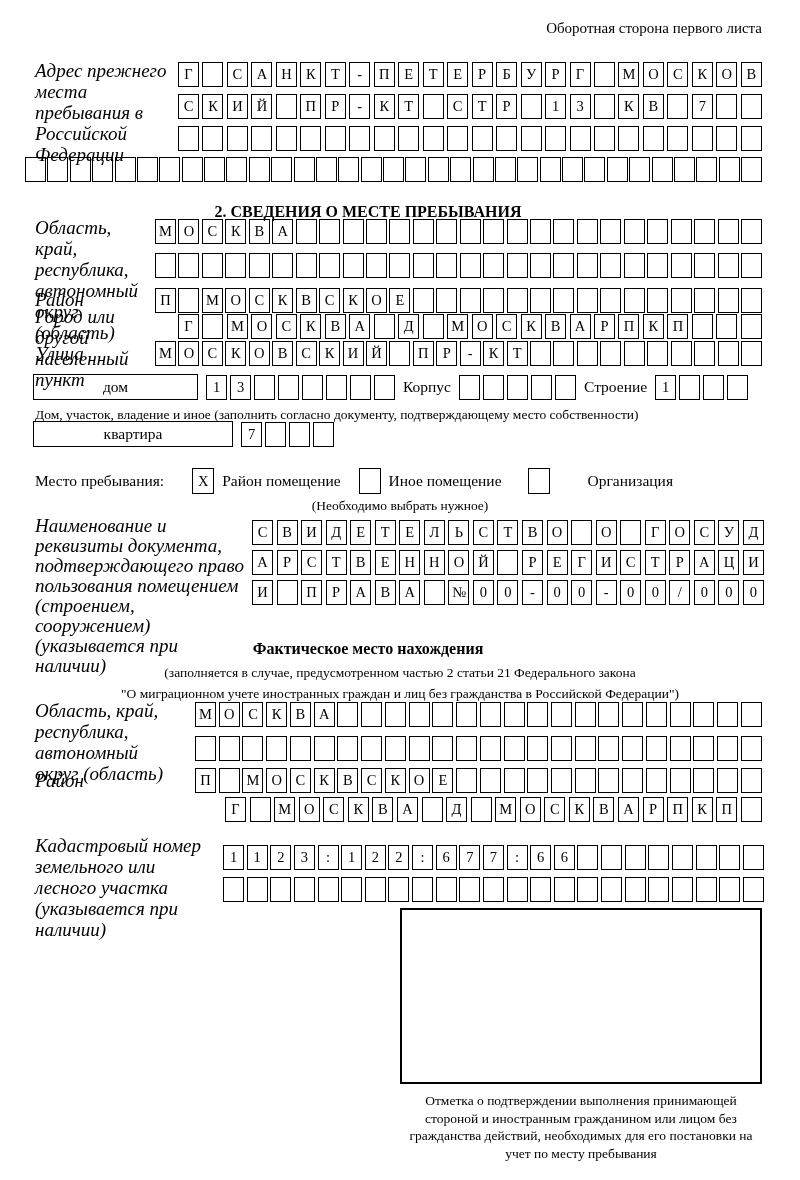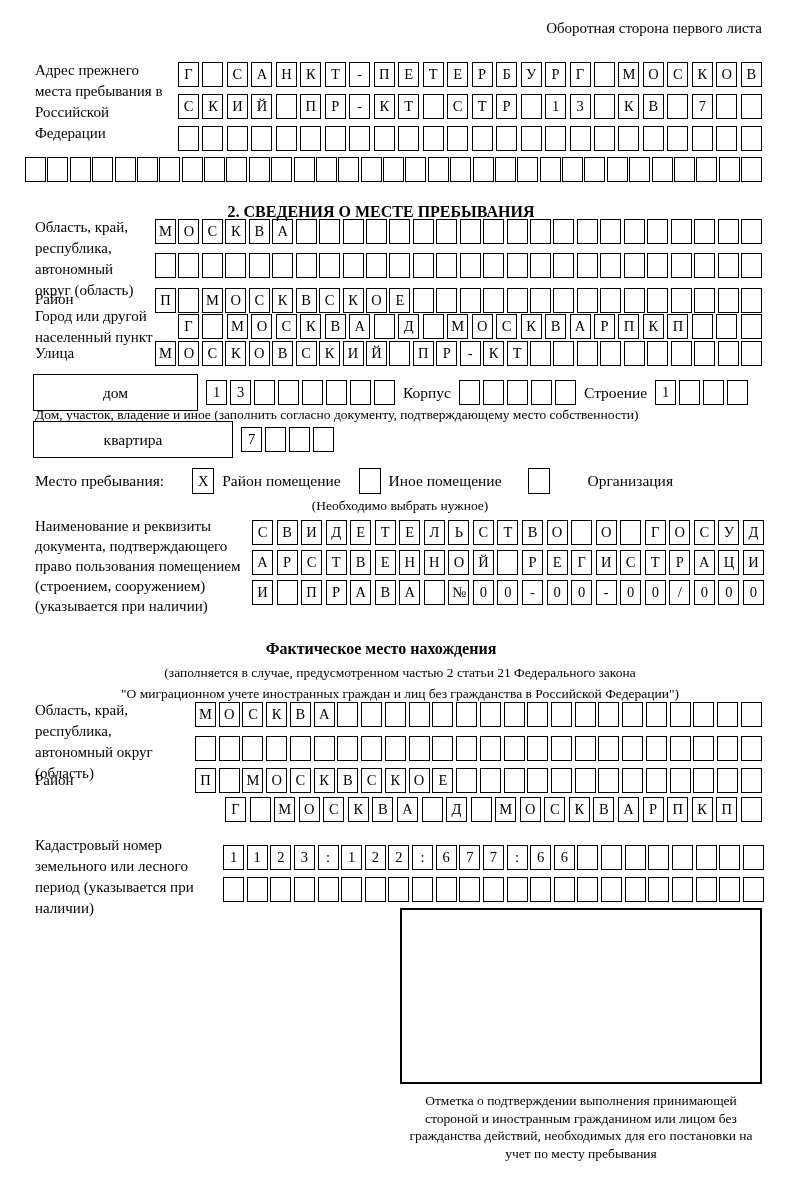--- a/index.html
+++ b/index.html
@@ -1,34 +1,34 @@
 <!DOCTYPE html>
 <html><head>
 <meta charset="utf-8">
 <style>
   html,body{margin:0;padding:0;background:#fff;}
   .page{
     position:relative;width:800px;height:1180px;background:#fff;color:#000;
     font-family:"Liberation Serif","DejaVu Serif",serif;overflow:hidden;
   }
   .hdr{position:absolute;top:20px;right:38px;font-size:15px;}
-  .lbl{position:absolute;font-size:15px;line-height:21px;}
+  .lbl{position:absolute;font-size:19px;line-height:21px;font-style:italic;}
   .cap{position:absolute;font-size:13.5px;line-height:17px;}
   .center{text-align:center;}
-  .sect{position:absolute;left:0;width:736px;text-align:center;font-weight:bold;font-size:16px;padding-left:13px;}
+  .sect{position:absolute;left:0;width:736px;text-align:center;font-weight:bold;font-size:16px;}
   .grid{position:absolute;display:flex;justify-content:space-between;}
   .box{
     width:21px;height:25px;border:1.7px solid #000;box-sizing:border-box;flex:none;
     display:flex;align-items:center;justify-content:center;
     font-size:14.5px;font-family:inherit;
   }
   .cells{display:flex;gap:3px;}
   .hrow{position:absolute;display:flex;align-items:center;gap:8px;font-size:15.5px;}
   .typebox{
-    height:37px;border:1.7px solid #000;box-sizing:border-box;
+    height:26px;border:1.7px solid #000;box-sizing:border-box;
     display:flex;align-items:center;justify-content:center;font-size:15.5px;flex:none;
   }
   .cb{width:22px;height:26px;}
   .stamp{position:absolute;border:2px solid #000;box-sizing:border-box;background:#fff;}
 </style>
 </head>
 <body>
 
 <div class="page">
 
@@ -523,21 +523,21 @@
       <span class="box">К</span>
       <span class="box">В</span>
       <span class="box">А</span>
       <span class="box">Р</span>
       <span class="box">П</span>
       <span class="box">К</span>
       <span class="box">П</span>
       <span class="box"></span>
     </div>
 
-  <div class="lbl" style="left:35px;top:835px;width:180px">Кадастровый номер земельного или лесного период (указывается при наличии)</div>
+  <div class="lbl" style="left:35px;top:835px;width:180px">Кадастровый номер земельного или лесного участка (указывается при наличии)</div>
   <div class="grid" style="left:223px;top:845px;width:541px">
       <span class="box">1</span>
       <span class="box">1</span>
       <span class="box">2</span>
       <span class="box">3</span>
       <span class="box">:</span>
       <span class="box">1</span>
       <span class="box">2</span>
       <span class="box">2</span>
       <span class="box">:</span>

